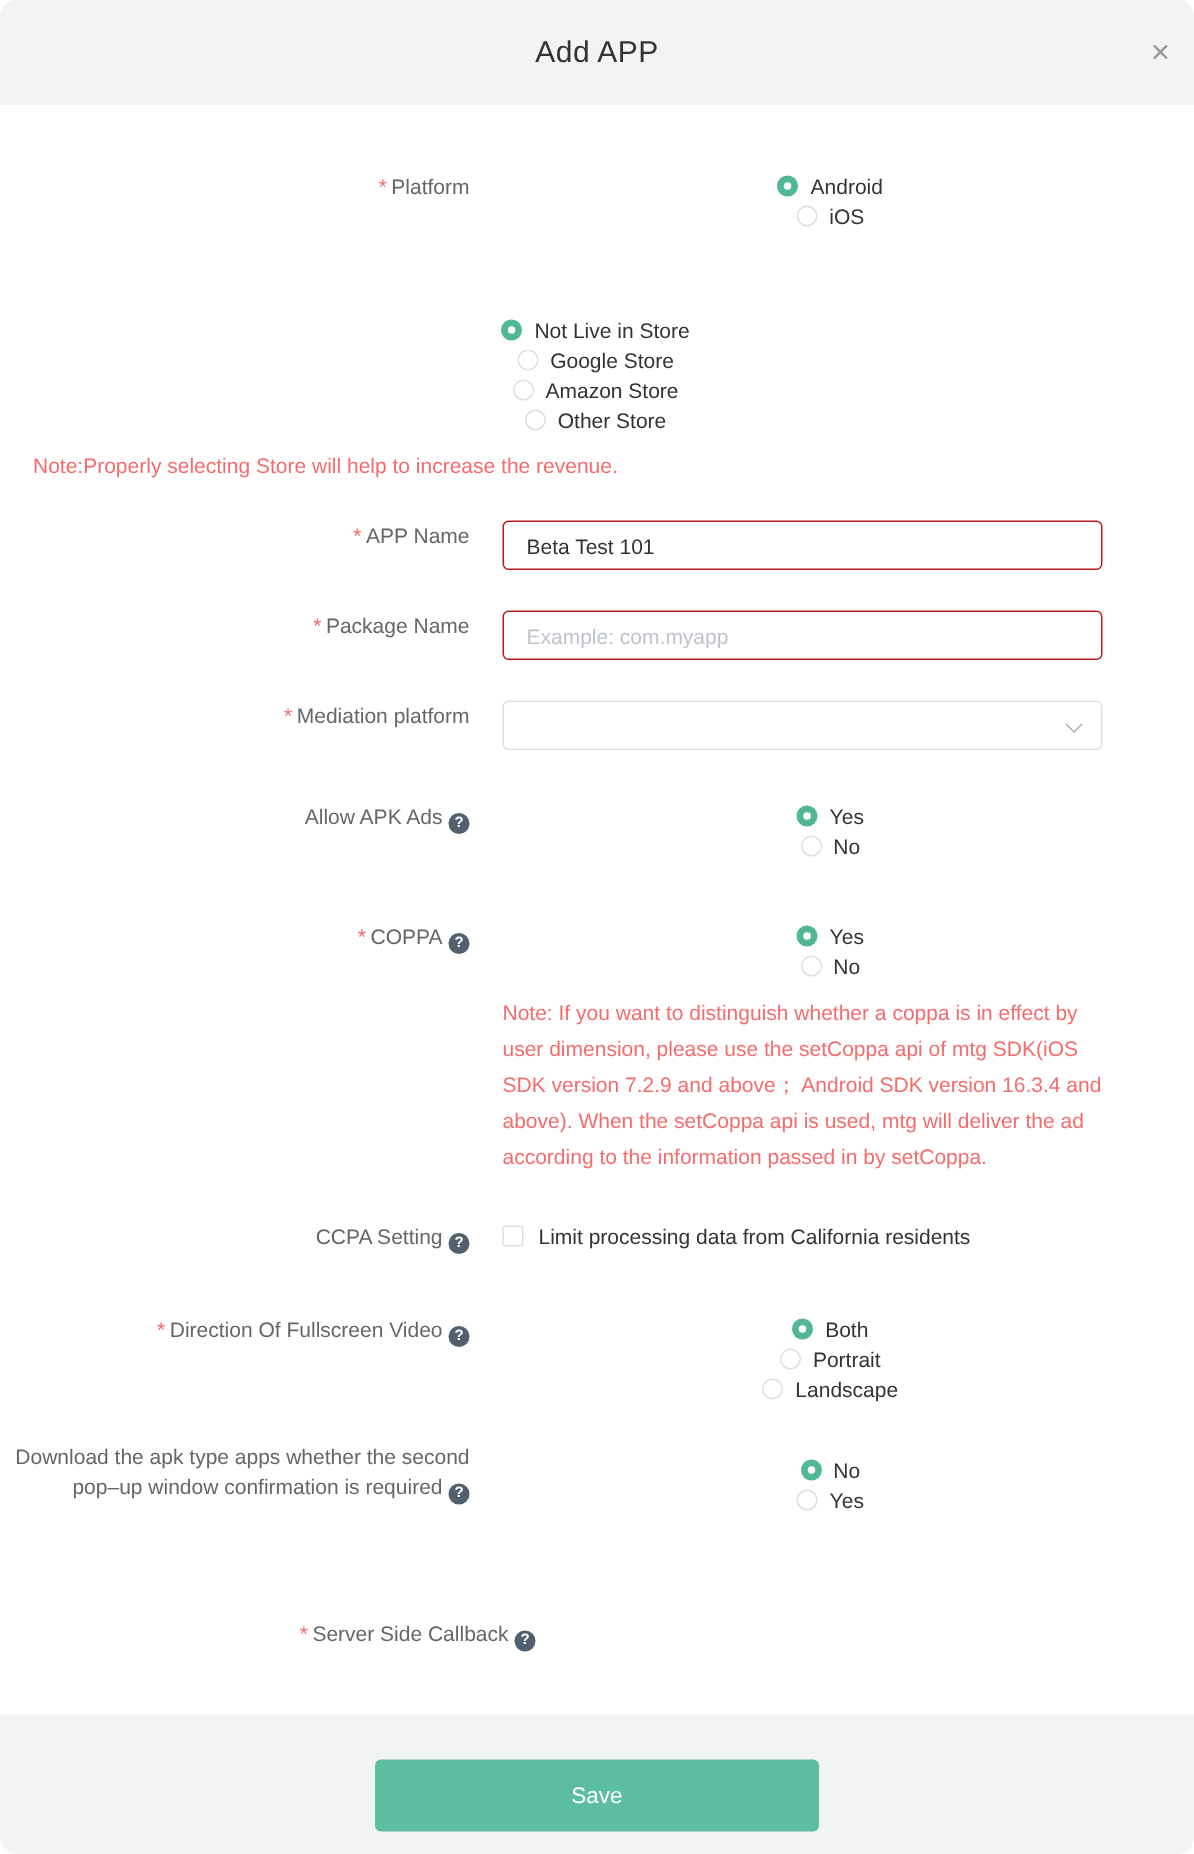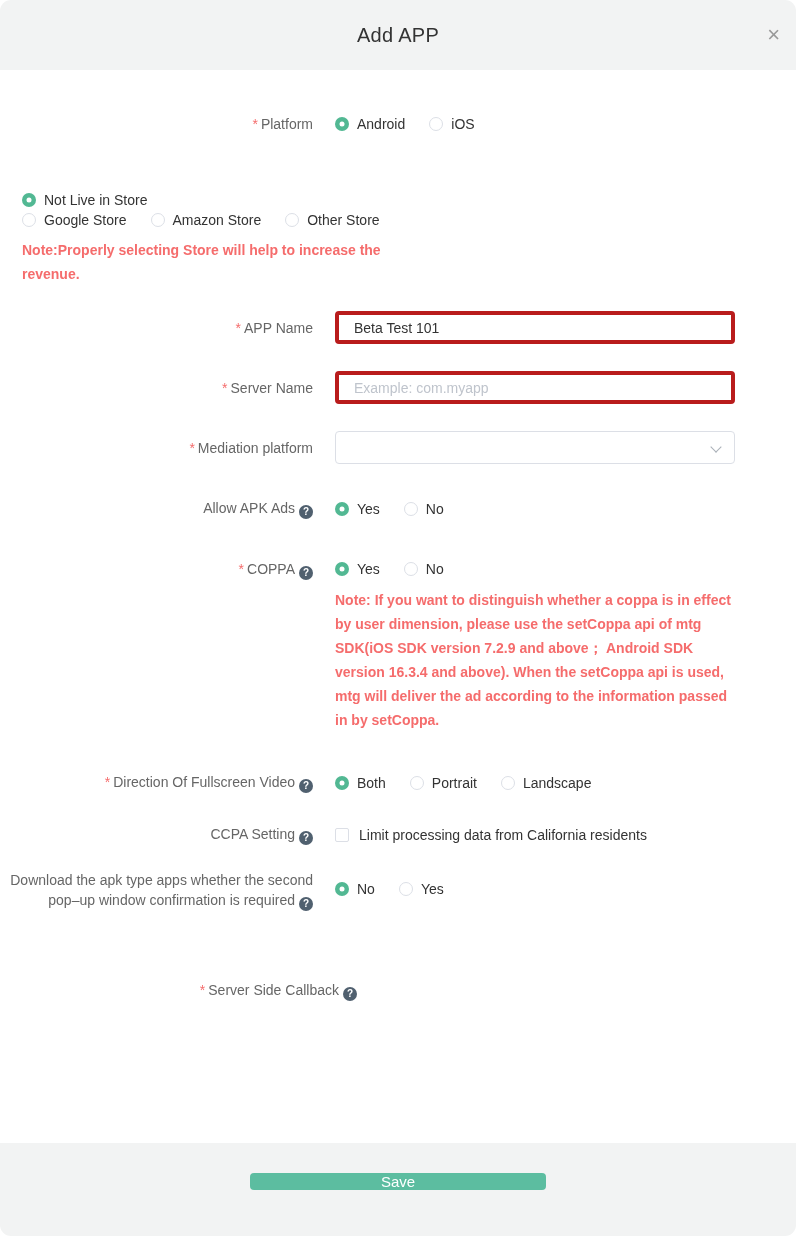--- a/index.html
+++ b/index.html
@@ -5,54 +5,54 @@
   * { margin:0; padding:0; box-sizing:border-box; }
   html,body { background:#fff; font-family:"Liberation Sans","DejaVu Sans",sans-serif; }
   .dialog { position:relative; width:796px; height:1236px; background:#fff; overflow:hidden;border-radius:11px; }
 
   
   .dlg-header { position:relative; height:70px; background:#f2f3f3; display:flex; align-items:center; justify-content:center; }
   .dlg-title { font-size:20px; font-weight:500; color:#333; letter-spacing:.3px; }
   .dlg-close { position:absolute; right:16px; top:50%; transform:translateY(-50%); color:#999; font-size:22px; font-weight:300; line-height:1; cursor:pointer; background:none; border:none; font-family:"Liberation Sans",sans-serif; }
 
   
-  .form-row { display:flex; align-items:center; }
+  .form-row { display:flex; align-items:flex-start; }
   .form-row.align-top { align-items:flex-start; }
   .label-col { width:313px; text-align:right; font-size:14px; color:#666; line-height:20px; flex:0 0 313px; }
   .ctrl-col { margin-left:22px; flex:1; min-width:0; }
   .asterisk::before { content:"*"; color:#f56c6c; margin-right:3px; font-size:14px; }
   .help-icon { display:inline-block; width:14px; height:14px; border-radius:50%; background:#50606f; color:#fff; font-size:10px; font-weight:bold; line-height:14px; text-align:center; margin-left:4px; vertical-align:-2px; }
   .help-icon::after { content:"?"; }
 
   
-  .radio-group { display:flex; align-items:center; }
+  .radio-group { display:flex; align-items:center;flex-direction:column; }
   .radio-option { display:flex; align-items:center; margin-right:24px; cursor:pointer; }
   .radio-dot { width:14px; height:14px; border-radius:50%; border:1px solid #dcdfe6; background:#fff; flex:0 0 14px; }
   .radio-dot.selected { border:none; background:#52b893; position:relative; }
   .radio-dot.selected::after { content:""; position:absolute; width:5px; height:5px; border-radius:50%; background:#fff; top:50%; left:50%; transform:translate(-50%,-50%); }
   .radio-label { margin-left:8px; font-size:14px; color:#333; line-height:20px; }
 
   
   .checkbox-option { display:flex; align-items:center; cursor:pointer; }
   .checkbox-box { width:14px; height:14px; border:1px solid #dcdfe6; border-radius:2px; background:#fff; flex:0 0 14px; }
   .checkbox-label { margin-left:10px; font-size:14px; color:#333; line-height:20px; }
 
   
-  .text-input { width:400px; height:33px; border:4px solid #b91c1c; border-radius:4px; padding:0 15px; font-size:14px; color:#333; font-family:"Liberation Sans",sans-serif; outline:none; background:#fff; }
+  .text-input { width:400px; height:33px; border:1px solid #b91c1c; border-radius:4px; padding:0 15px; font-size:14px; color:#333; font-family:"Liberation Sans",sans-serif; outline:none; background:#fff; }
   .text-input::placeholder { color:#bfc4cc; }
   .select-box { position:relative; width:400px; height:33px; border:1px solid #dcdfe6; border-radius:4px; background:#fff; cursor:pointer; }
   .select-value { line-height:31px; padding:0 15px; font-size:14px; color:#333; }
   .chevron-down { position:absolute; right:14px; top:11px; width:8px; height:8px; border-right:1.5px solid #aab0b8; border-bottom:1.5px solid #aab0b8; transform:rotate(45deg); }
 
   
-  .note-text { width:400px; font-size:14px; color:#f56c6c; line-height:24px;font-weight:bold; }
+  .note-text { width:400px; font-size:14px; color:#f56c6c; line-height:24px; }
 
   
   .dlg-footer { position:absolute; left:0; right:0; bottom:0; height:93px; background:#f2f3f3; }
-  .save-button { display:block; margin:30px auto 0; width:296px; height:17px; background:#5cbda0; border:none; border-radius:4px; color:#fff; font-size:15px; font-family:"Liberation Sans",sans-serif; cursor:pointer; }
+  .save-button { display:block; margin:30px auto 0; width:296px; height:48px; background:#5cbda0; border:none; border-radius:4px; color:#fff; font-size:15px; font-family:"Liberation Sans",sans-serif; cursor:pointer; }
 </style>
 </head>
 <body>
 
 <div class="dialog">
 
   <div class="dlg-header">
     <div class="dlg-title">Add APP</div>
     <button class="dlg-close">×</button>
   </div>
@@ -98,21 +98,21 @@
   </div>
 
   <div class="form-row" style="margin-top:25px;">
     <div class="label-col"><span class="asterisk"></span><span>APP Name</span></div>
     <div class="ctrl-col">
       <input class="text-input" type="text" value="Beta Test 101" style="">
     </div>
   </div>
 
   <div class="form-row" style="margin-top:27px;">
-    <div class="label-col"><span class="asterisk"></span><span>Server Name</span></div>
+    <div class="label-col"><span class="asterisk"></span><span>Package Name</span></div>
     <div class="ctrl-col">
       <input class="text-input" type="text" placeholder="Example: com.myapp" style="">
     </div>
   </div>
 
 
   <div class="form-row" style="margin-top:27px;">
     <div class="label-col"><span class="asterisk"></span><span>Mediation platform</span></div>
     <div class="ctrl-col">
       <div class="select-box">
@@ -146,48 +146,48 @@
         </div>
         <div class="radio-option">
           <span class="radio-dot"></span>
           <span class="radio-label">No</span>
         </div>
       </div>
       <div class="note-text" style="margin-top:9px;">Note: If you want to distinguish whether a coppa is in effect by user dimension, please use the setCoppa api of mtg SDK(iOS SDK version 7.2.9 and above； Android SDK version 16.3.4 and above). When the setCoppa api is used, mtg will deliver the ad according to the information passed in by setCoppa.</div>
     </div>
   </div>
 
+  <div class="form-row" style="margin-top:31px;">
+    <div class="label-col"><span>CCPA Setting</span><span class="help-icon"></span></div>
+    <div class="ctrl-col">
+      <div class="checkbox-option">
+        <span class="checkbox-box"></span>
+        <span class="checkbox-label">Limit processing data from California residents</span>
+      </div>
+    </div>
+  </div>
+
   <div class="form-row" style="margin-top:40px;">
     <div class="label-col"><span class="asterisk"></span><span>Direction Of Fullscreen Video</span><span class="help-icon"></span></div>
     <div class="ctrl-col radio-group">
       <div class="radio-option">
         <span class="radio-dot selected"></span>
         <span class="radio-label">Both</span>
       </div>
       <div class="radio-option">
         <span class="radio-dot"></span>
         <span class="radio-label">Portrait</span>
       </div>
       <div class="radio-option">
         <span class="radio-dot"></span>
         <span class="radio-label">Landscape</span>
       </div>
     </div>
   </div>
 
-  <div class="form-row" style="margin-top:31px;">
-    <div class="label-col"><span>CCPA Setting</span><span class="help-icon"></span></div>
-    <div class="ctrl-col">
-      <div class="checkbox-option">
-        <span class="checkbox-box"></span>
-        <span class="checkbox-label">Limit processing data from California residents</span>
-      </div>
-    </div>
-  </div>
-
   <div class="form-row align-top" style="margin-top:25px;">
     <div class="label-col"><span>Download the apk type apps whether the second pop–up window confirmation is required</span><span class="help-icon"></span></div>
     <div class="ctrl-col radio-group" style="margin-top:9px;">
       <div class="radio-option">
         <span class="radio-dot selected"></span>
         <span class="radio-label">No</span>
       </div>
       <div class="radio-option">
         <span class="radio-dot"></span>
         <span class="radio-label">Yes</span>

